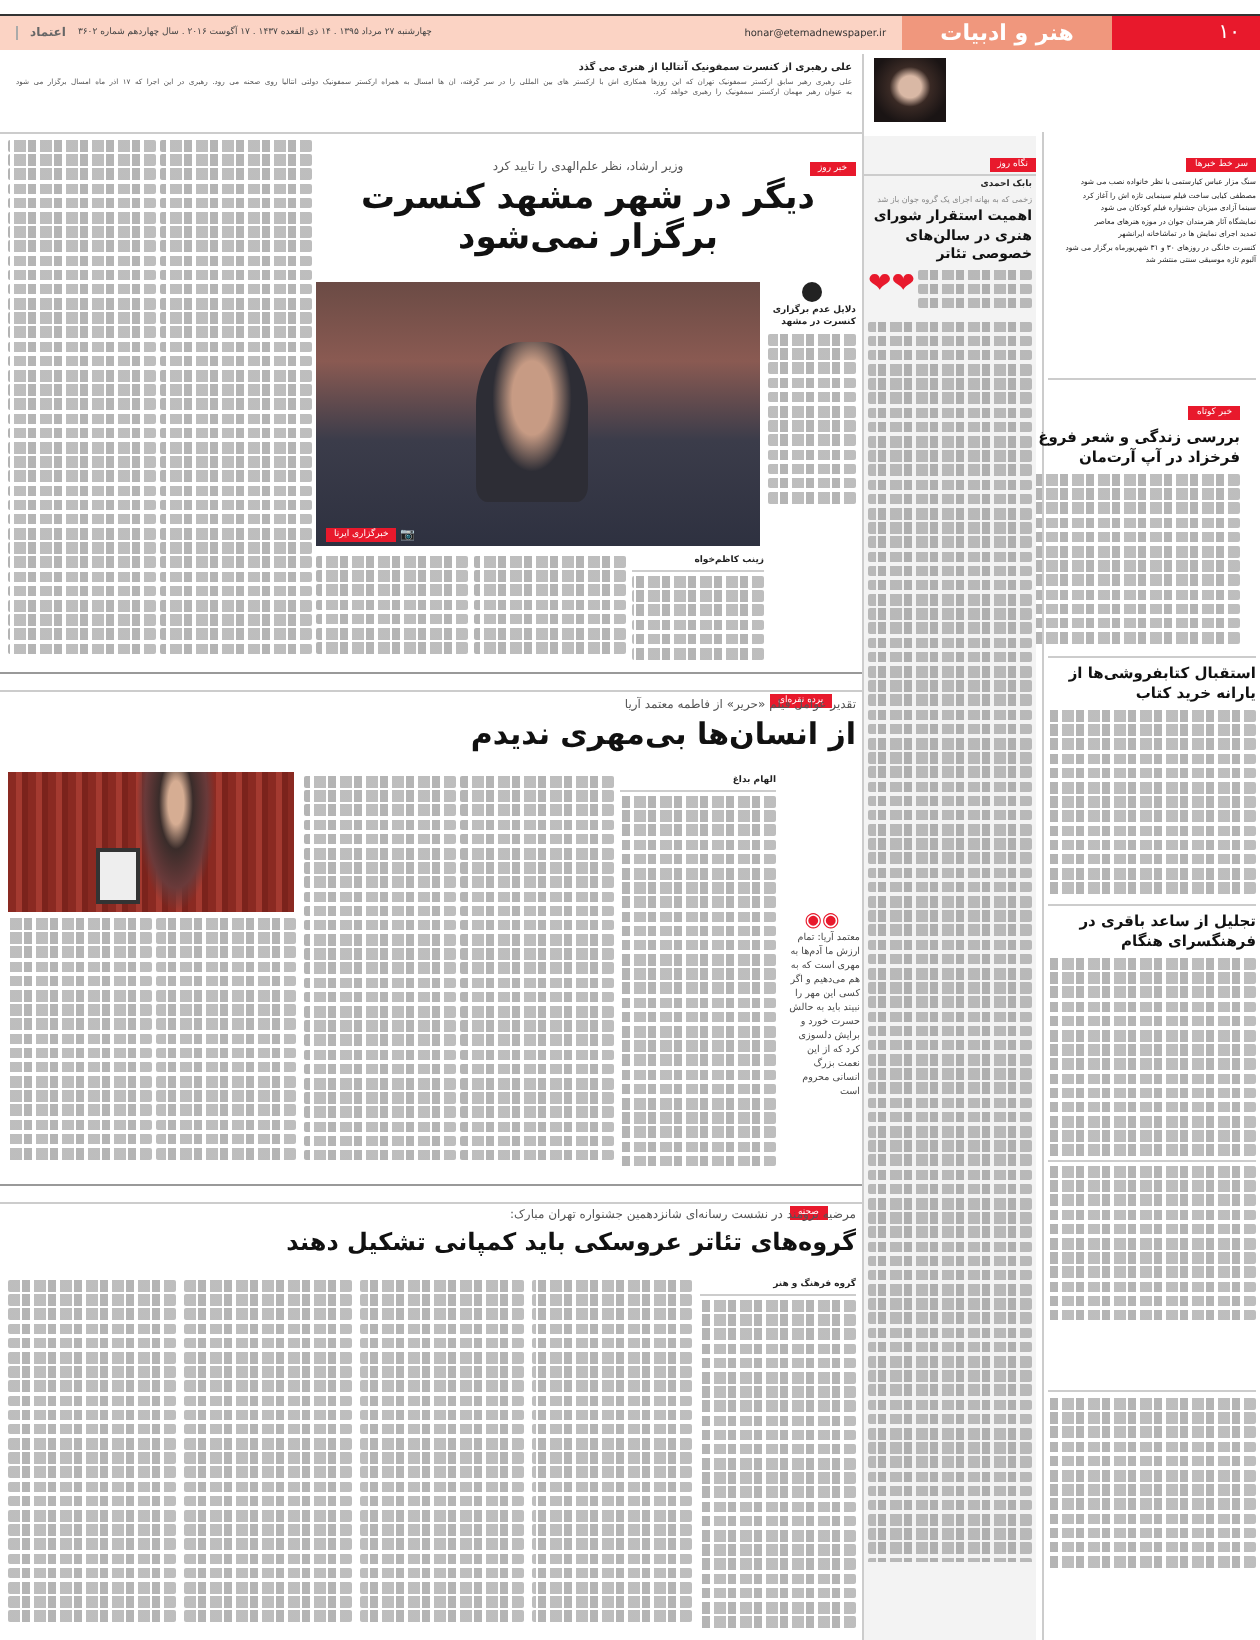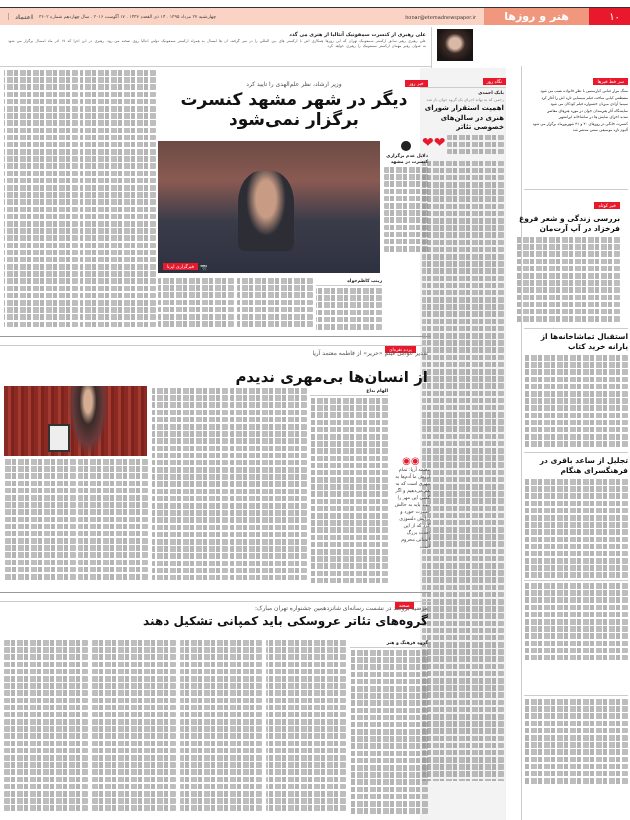--- a/index.html
+++ b/index.html
@@ -1,38 +1,38 @@
 <!DOCTYPE html>
 <html><head>
 <meta charset="utf-8">
 <style>
 *{box-sizing:border-box;margin:0;padding:0}
 body{width:630px;height:820px;background:#fff;font-family:"DejaVu Sans",sans-serif;color:#222;overflow:hidden;position:relative;direction:rtl}
 .hdr{position:absolute;left:0;top:7px;width:630px;height:18px;border-top:1px solid #333;display:flex;flex-direction:row}
-.hdr .pg{width:41px;background:#e8192c;color:#fff;font-size:10px;font-weight:normal;display:flex;align-items:center;padding-right:10px}
+.hdr .pg{width:74px;background:#e8192c;color:#fff;font-size:10px;font-weight:normal;display:flex;align-items:center;padding-right:10px}
 .hdr .sec{width:105px;background:#f0977d;color:#fff;font-size:11px;font-weight:bold;display:flex;align-items:center;justify-content:center}
 .hdr .rest{flex:1;background:#fbd3c4;display:flex;align-items:center;justify-content:space-between;padding:0 8px;font-size:4.5px;color:#444}
 .hdr .email{font-size:5px;color:#333}
 .logo{border-left:1px solid #aaa;padding-left:6px;font-size:6px;color:#666;font-weight:bold}
 .txt{font-size:3.6px;line-height:5.6px;color:#555;text-align:justify;overflow:hidden;word-spacing:1px}
 .txt span{display:block;height:5.6px;background:repeating-linear-gradient(270deg,#888 0 6px,transparent 6px 8px,#777 8px 12px,transparent 12px 13px);opacity:.55;margin-bottom:1.6px;border-radius:1px}
 .tag{background:#e8192c;color:#fff;font-size:4.5px;padding:1px 4px;display:inline-block}
 .col{position:absolute}
 .vr{position:absolute;width:1px;background:#ccc}
 .hr{position:absolute;height:1px;background:#ccc}
 h1,h2,h3,h4{font-weight:bold;color:#111}
 .photo1{position:absolute;background:linear-gradient(180deg,#6b4b45 0%,#8a5a52 30%,#3b3c4a 60%,#2e3140 100%)}
 .photo2{position:absolute;background:repeating-linear-gradient(90deg,#8a2a22 0 4px,#a43a30 4px 7px,#7b231c 7px 10px)}
 </style>
 </head>
 <body>
 
 <div class="hdr">
   <div class="pg">۱۰</div>
-  <div class="sec">هنر و روزها</div>
+  <div class="sec">هنر و ادبیات</div>
   <div class="rest">
     <span class="email">honar@etemadnewspaper.ir</span>
     <span style="display:flex;align-items:center;gap:6px">
       <span>چهارشنبه ۲۷ مرداد ۱۳۹۵ . ۱۴ ذی القعده ۱۴۳۷ . ۱۷ آگوست ۲۰۱۶ . سال چهاردهم شماره ۳۶۰۲</span>
       <span class="logo">اعتماد</span>
     </span>
   </div>
 </div>
 
 <div class="col" style="left:8px;top:31px;width:418px;height:34px">
@@ -72,21 +72,21 @@
       <span></span>
       <span></span>
       <span></span>
       <span></span>
       <span></span>
       <span></span>
     </div>
 </div>
 <div class="hr" style="left:524px;top:328px;width:104px"></div>
 <div class="col" style="left:524px;top:332px;width:104px">
-  <h3 style="font-size:7.5px;line-height:10px;margin-bottom:3px">استقبال تماشاخانه‌ها از یارانه خرید کتاب</h3>
+  <h3 style="font-size:7.5px;line-height:10px;margin-bottom:3px">استقبال کتابفروشی‌ها از یارانه خرید کتاب</h3>
   <div class="txt" style="height:100px">
       <span></span>
       <span></span>
       <span></span>
       <span></span>
       <span></span>
       <span></span>
       <span></span>
       <span></span>
       <span></span>
@@ -143,21 +143,21 @@
       <span></span>
       <span></span>
       <span></span>
       <span></span>
       <span></span>
       <span></span>
       <span></span>
     </div>
 </div>
 
-<div class="col" style="left:420px;top:68px;width:86px;height:752px;background:#f3f3f3">
+<div class="col" style="left:432px;top:68px;width:86px;height:752px;background:#f3f3f3">
   <div style="text-align:right;border-bottom:1px solid #ccc"><span class="tag">نگاه روز</span></div>
   <div style="font-size:4.5px;font-weight:bold;margin:2px 2px">بابک احمدی</div>
   <div style="font-size:4px;color:#888;margin:2px">زخمی که به بهانه اجرای یک گروه جوان باز شد</div>
   <h3 style="font-size:7px;line-height:9.5px;margin:2px">اهمیت استقرار شورای هنری در سالن‌های خصوصی تئاتر</h3>
   <div style="display:flex;gap:2px;margin:2px">
     <div class="txt" style="flex:1;height:24px">
         <span></span>
         <span></span>
         <span></span>
       </div>
@@ -398,21 +398,21 @@
       <span></span>
     </div>
   </div>
 
 <div class="hr" style="left:0;top:336px;width:431px;background:#999"></div>
 
 <div style="position:absolute;left:385px;top:336px"><span class="tag">پرده نقره‌ای</span></div>
 <div class="hr" style="left:0;top:345px;width:431px"></div>
 <div class="col" style="left:160px;top:349px;width:268px;text-align:right">
   <div style="font-size:6px;color:#555">تقدیر عوامل فیلم «حریر» از فاطمه معتمد آریا</div>
-  <h1 style="font-size:15px;line-height:19px;margin-top:12px">از انسان‌ها بی‌مهری ندیدم</h1>
+  <h1 style="font-size:15px;line-height:19px;margin-top:2px">از انسان‌ها بی‌مهری ندیدم</h1>
 </div>
 <div class="photo2" style="left:4px;top:386px;width:143px;height:70px">
   <div style="position:absolute;left:64px;top:0;width:40px;height:70px;background:radial-gradient(ellipse at 50% 22%,#d6ad93 0 14%,#3a2c2a 30%,#6a3a3a 55%,transparent 70%)"></div>
   <div style="position:absolute;left:44px;top:38px;width:22px;height:28px;background:#eee;border:2px solid #333"></div>
 </div>
 <div class="col" style="left:310px;top:388px;width:78px">
   <div style="font-size:4.5px;font-weight:bold;border-bottom:1px solid #ccc;padding-bottom:2px;margin-bottom:2px">الهام بداغ</div>
 </div>
 <div class="col" style="left:310px;top:398px;width:78px">
     <div class="txt" style="height:190px">

